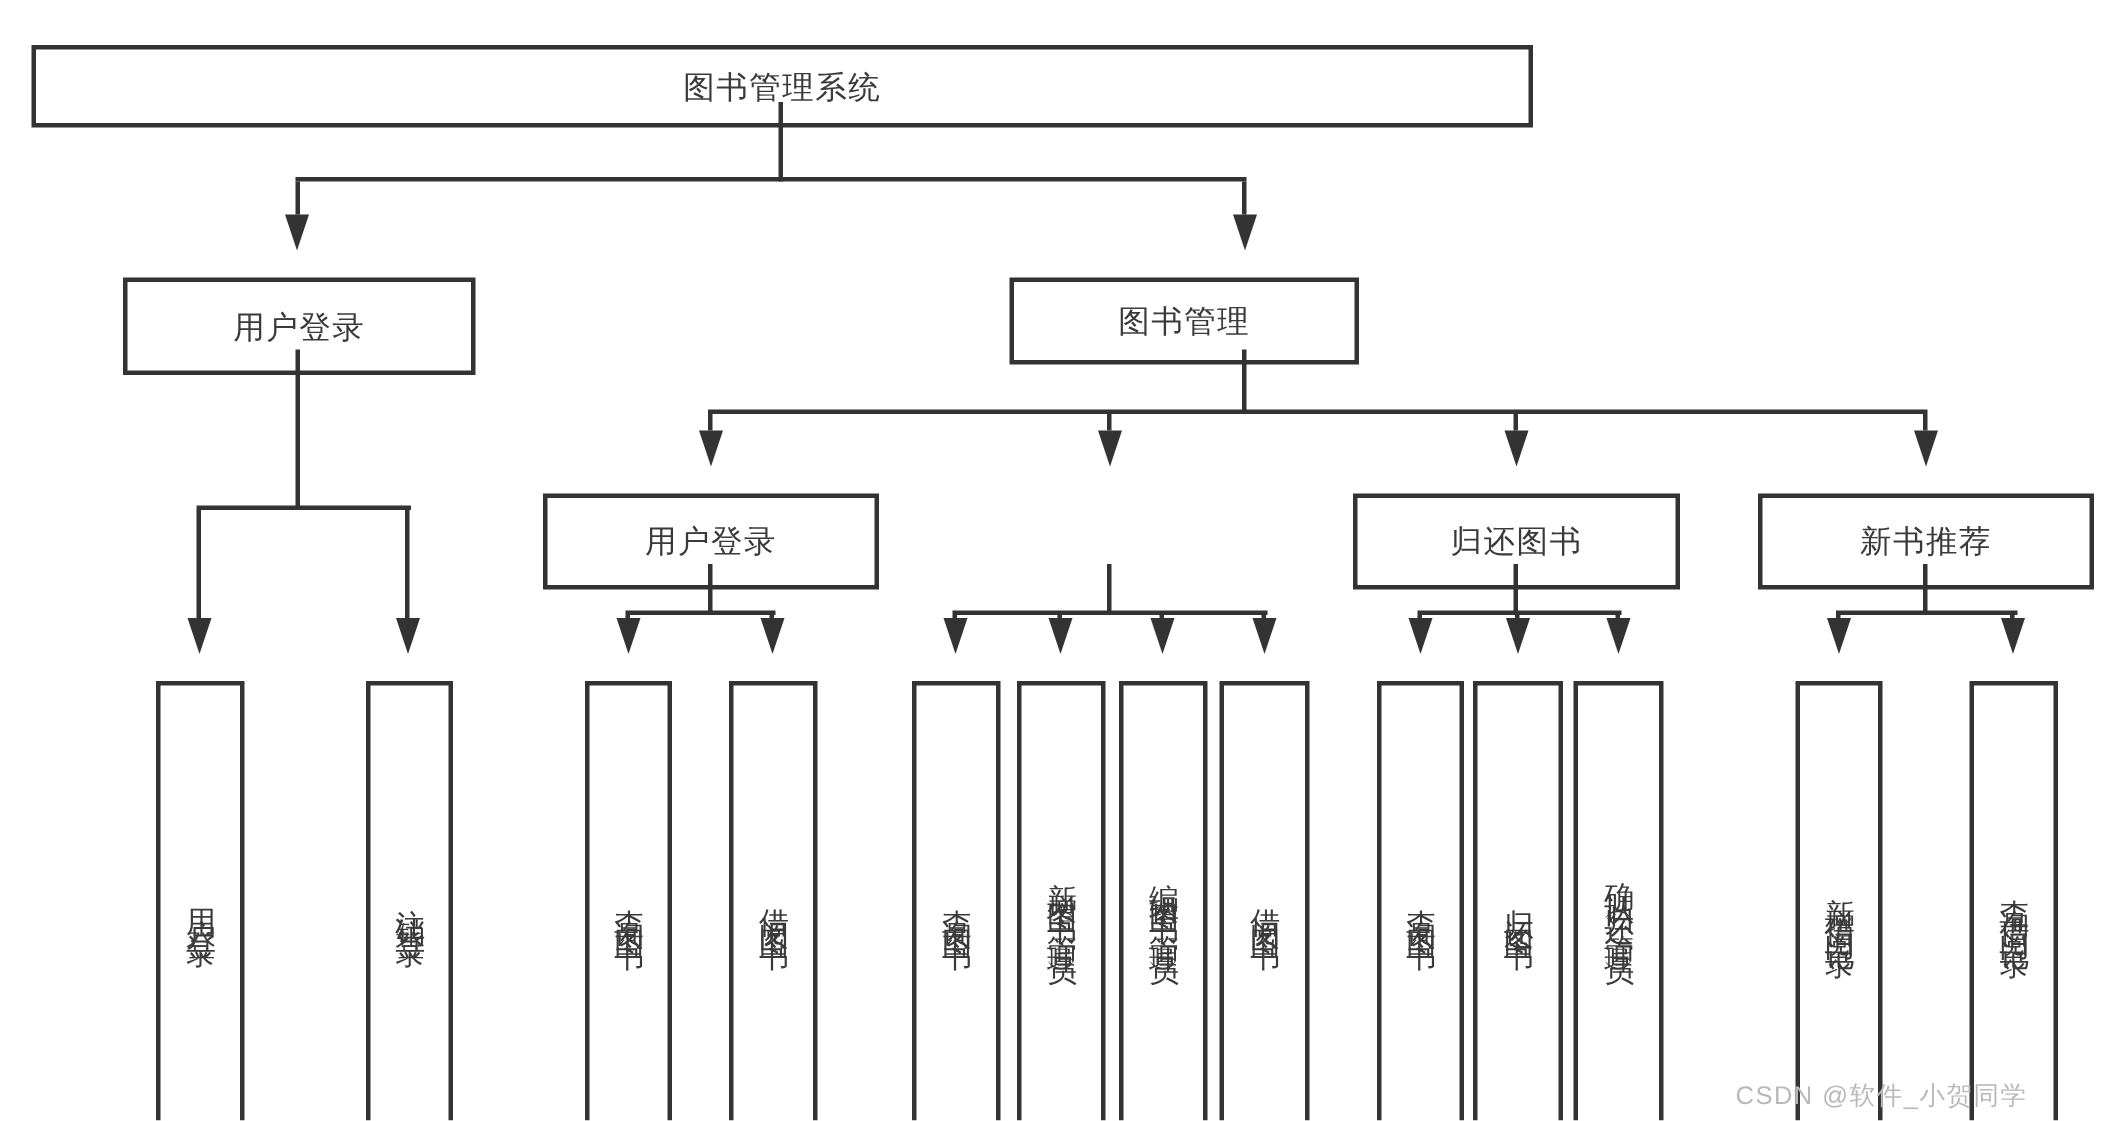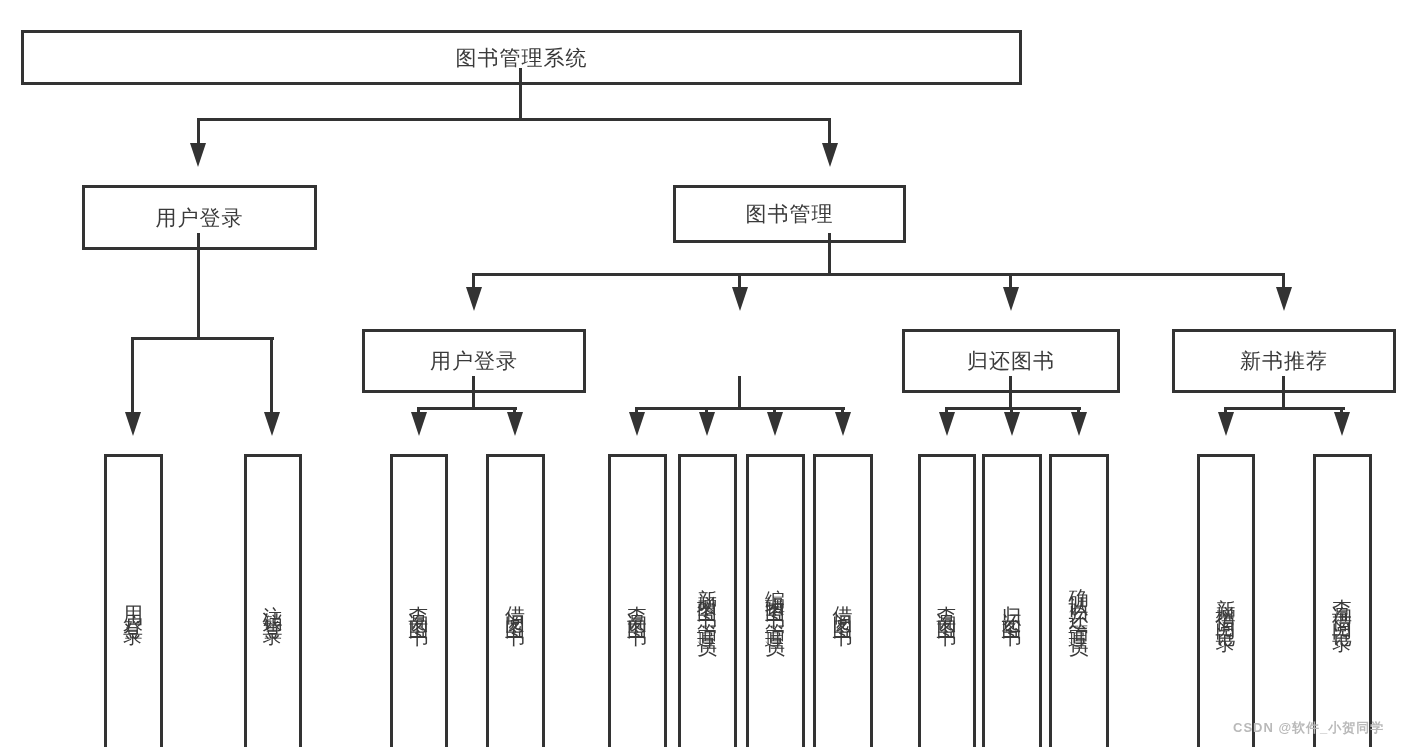--- a/index.html
+++ b/index.html
@@ -40,28 +40,27 @@
   .cl.h { height: 3px; }
   .ah {
     position: absolute;
     width: 0; height: 0;
     border-left: 8px solid transparent;
     border-right: 8px solid transparent;
     border-top: 24px solid #333333;
   }
   .watermark {
     position: absolute;
-    left: 1233px;
+    left: 1157px;
     top: 719px;
-    font-size: 13px;
+    font-size: 17px;
     color: #b9b9b9;
     letter-spacing: 1px;
     z-index: 10;
     white-space: nowrap;
-    font-weight: bold;
   }
 </style>
 </head>
 <body>
 
 <div class="canvas">
 
   <div class="box" style="left:21px; top:13px; width:1001px; height:55px;">
     <span class="hlabel">图书管理系统</span>
   </div>

